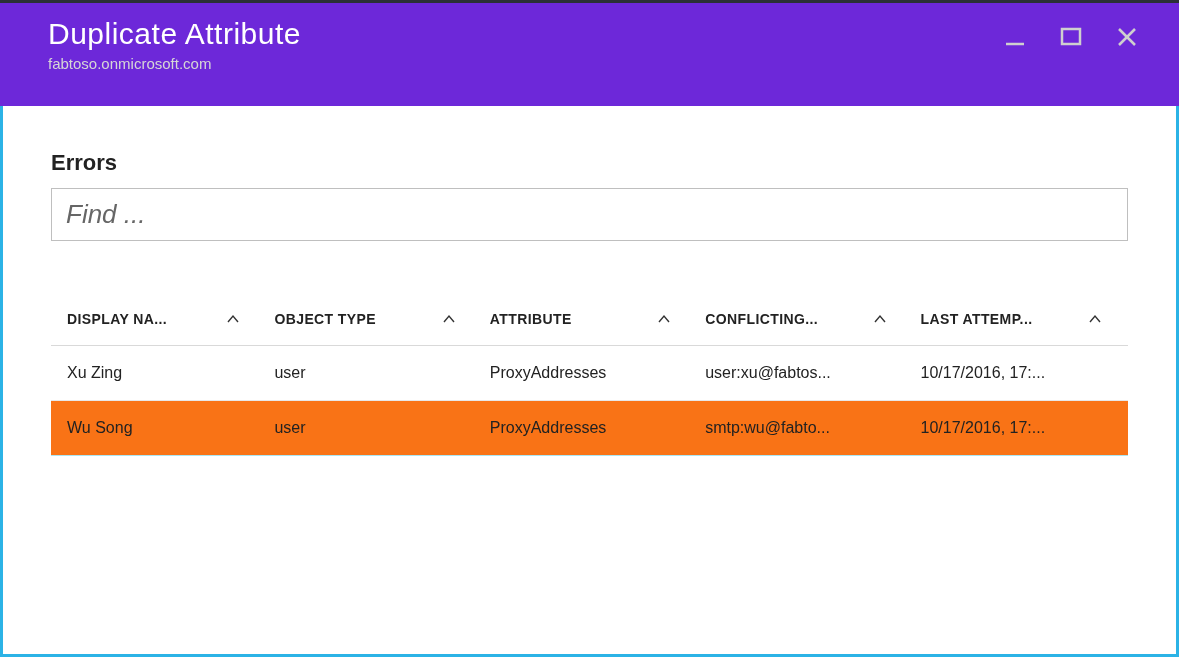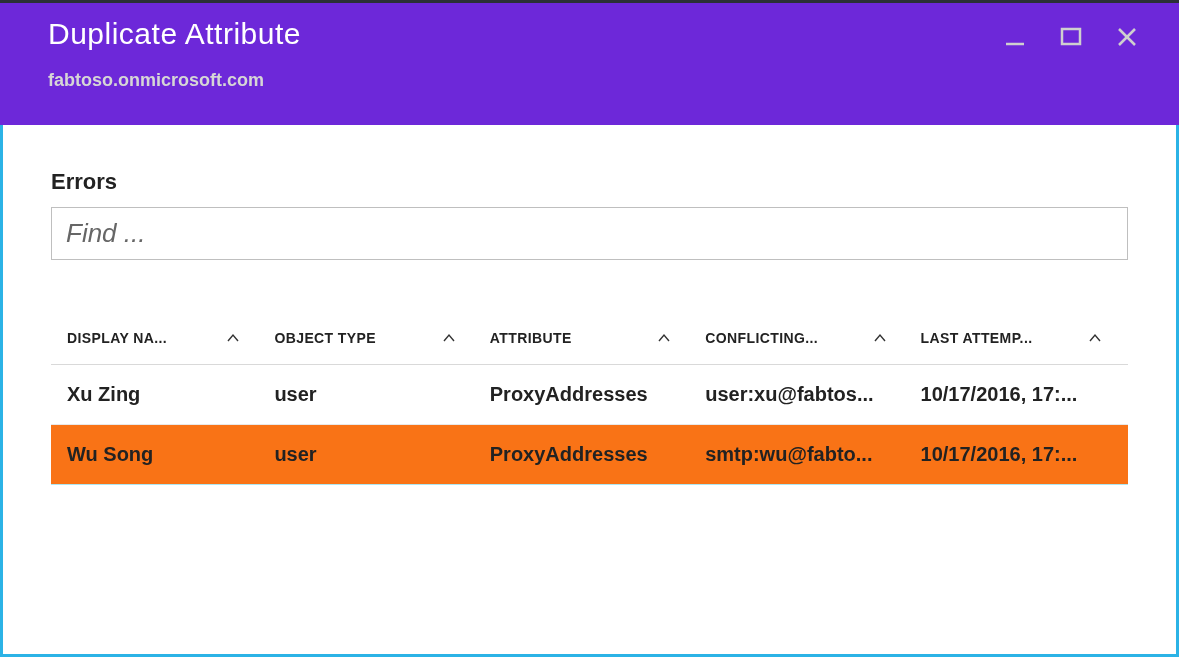--- a/index.html
+++ b/index.html
@@ -20,21 +20,21 @@
     .header {
       background: #6d28d9;
       color: #ffffff;
       padding: 14px 48px 34px 48px;
       display: flex;
       align-items: flex-start;
       justify-content: space-between;
     }
     .header-left { display: flex; flex-direction: column; }
     .title { font-size: 30px; font-weight: 300; letter-spacing: 0.5px; }
-    .subtitle { font-size: 18px; font-weight: 700; color: #d6d6d6; margin-top: 19px; }
+    .subtitle { font-size: 15px; font-weight: 400; color: #d6d6d6; margin-top: 4px; }
     .window-controls { display: flex; gap: 28px; margin-top: 6px; margin-right: -10px; }
     .win-btn { width: 28px; height: 28px; display:flex; align-items:center; justify-content:center; cursor:pointer; }
     .win-btn svg { stroke: #cfcfcf; fill: none; }
     
     .content-frame {
       flex: 1;
       border: 3px solid #2bb3e6;
       border-top: none;
       background: #ffffff;
       padding: 0;
@@ -65,28 +65,27 @@
       color: #222;
       padding: 10px 8px 18px 8px;
       border-bottom: 1px solid #d9d9d9;
       white-space: nowrap;
       overflow: hidden;
       text-overflow: ellipsis;
     }
     .th-inner { display:flex; align-items:center; justify-content:space-between; padding-right:18px;}
     .sort-icon svg { stroke:#333; stroke-width:1.4; fill:none; }
     tbody td {
-      font-size: 20px;
+      font-size: 16px;
       color: #222;
       padding: 18px 8px;
       border-bottom: 1px solid #e8e8e8;
       white-space: nowrap;
       overflow: hidden;
       text-overflow: ellipsis;
-      font-weight: bold;
     }
     tbody tr.selected td { background: #f97316; border-bottom-color:#ace6f2;}
     tbody tr.selected { outline: none; }
     thead th:first-child, tbody td:first-child { padding-left: 16px; }
   </style>
 </head>
 <body>
 
 <div class="window">
   <div class="header">

